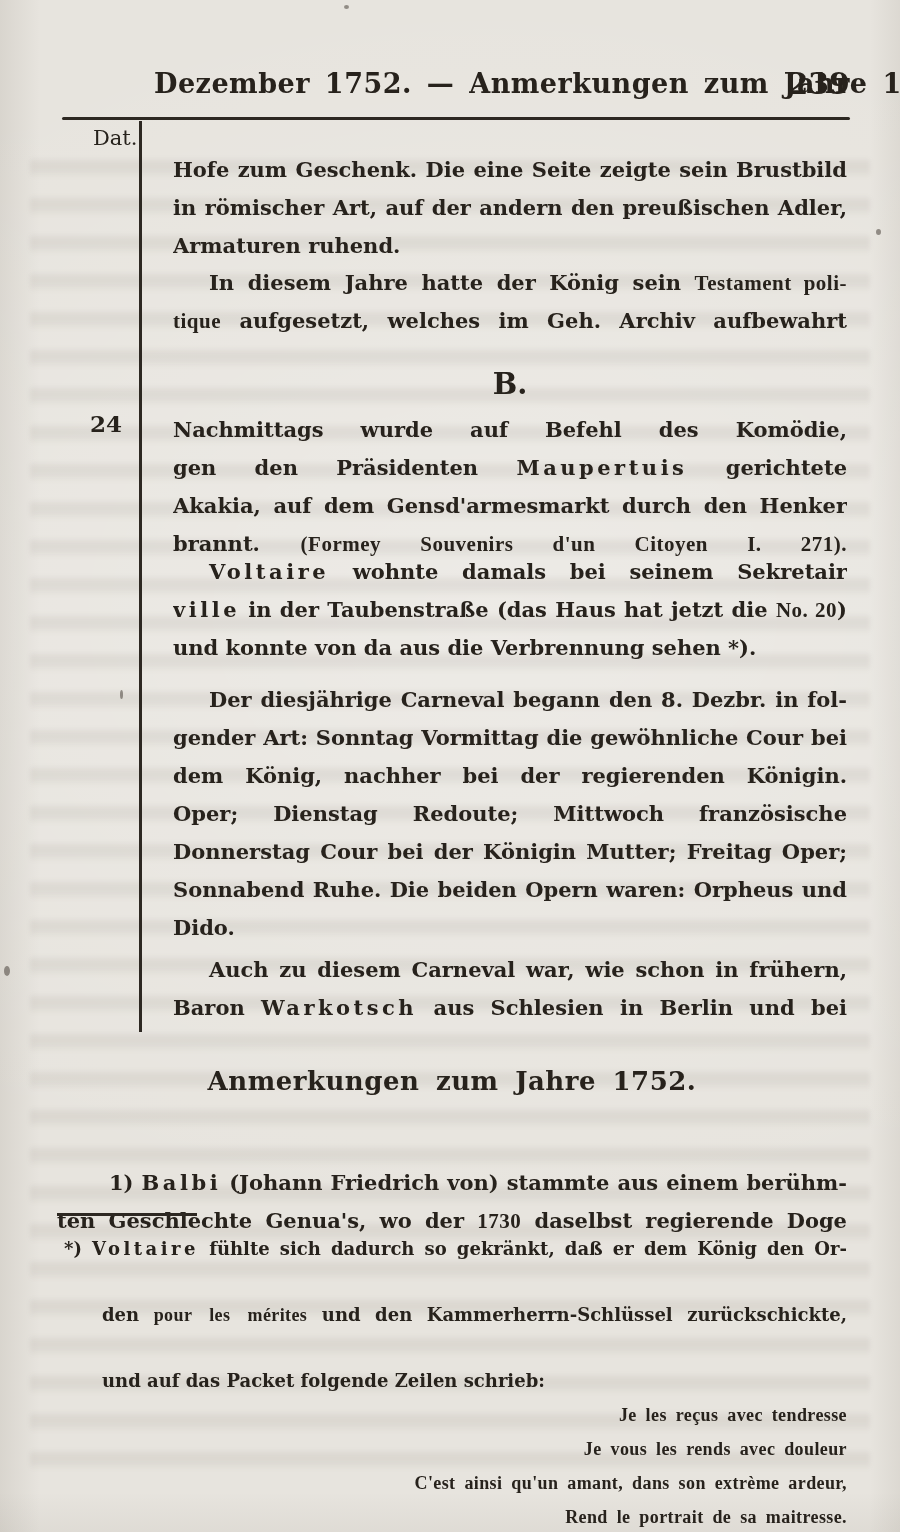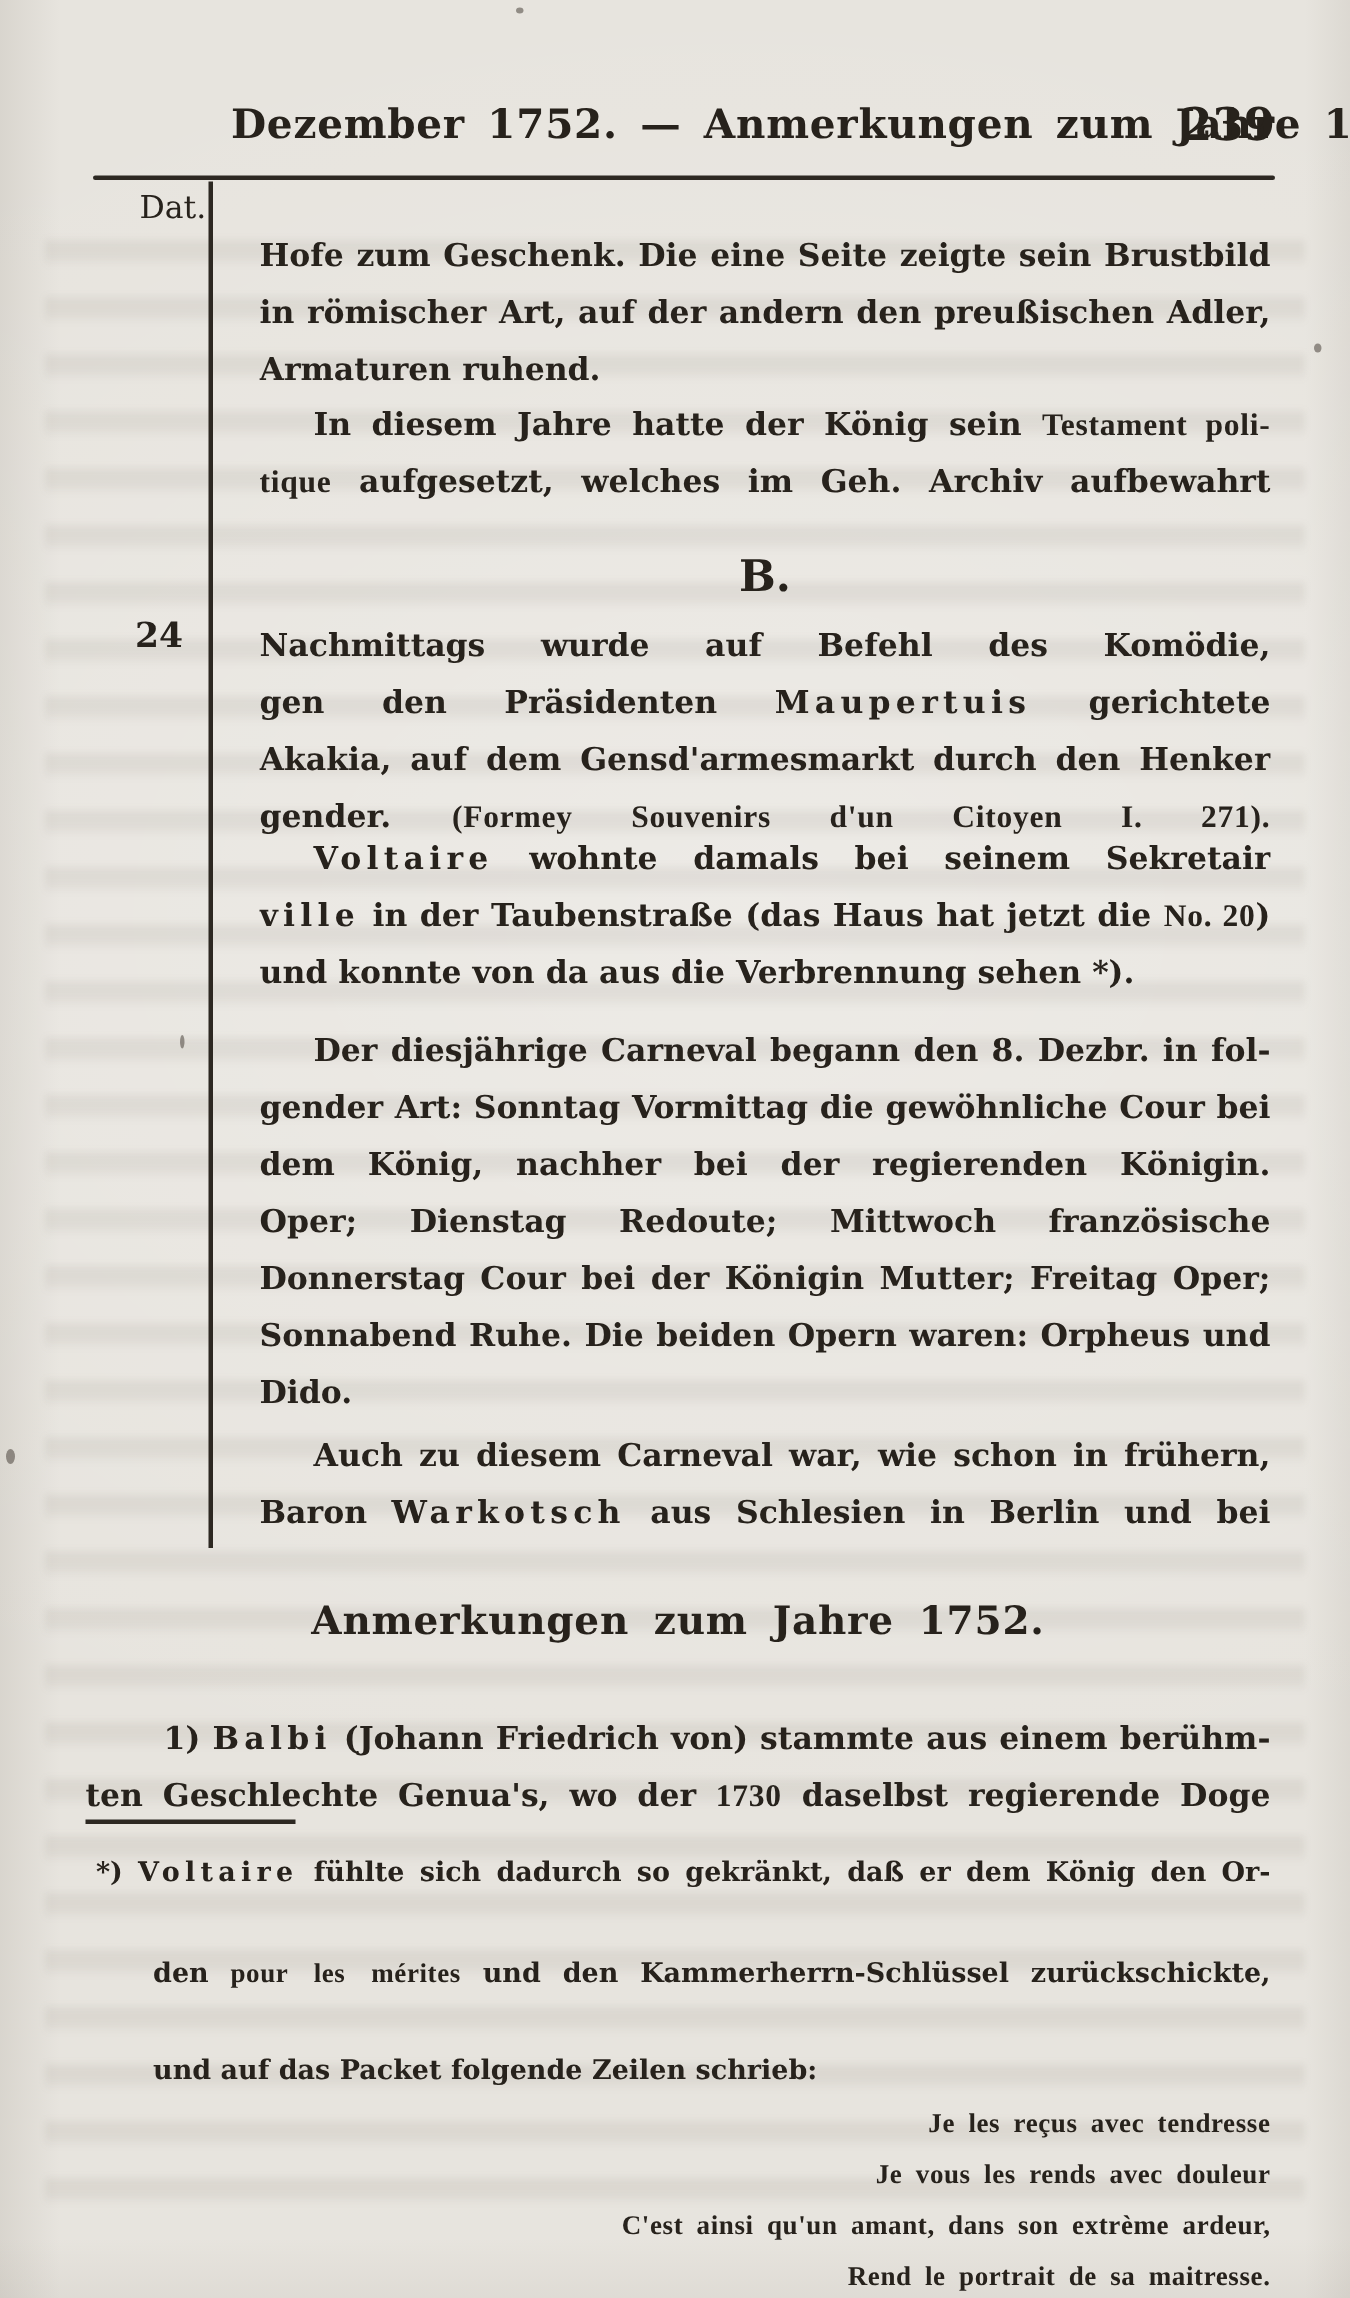--- a/index.html
+++ b/index.html
@@ -49,21 +49,21 @@
   .p1 { top:151px; left:173px; width:674px; }
   .p2 { top:264px; left:173px; width:674px; }
   .bhead { position:absolute; top:363px; left:173px; width:674px; height:42px; line-height:42px;
            text-align:center; font-size:29px; font-weight:700; }
   .p3 { top:411px; left:173px; width:674px; }
   .p4 { top:541px; left:173px; width:674px;margin-top:12px; }
   .p5 { top:681px; left:173px; width:674px; }
   .p6 { top:951px; left:173px; width:674px; }
   .nhead { position:absolute; top:1060px; left:57px; width:790px; height:42px; line-height:42px;
            text-align:center; font-size:26px; font-weight:700; word-spacing:7px; letter-spacing:0.5px; }
-  .p7 { top:1140px; left:57px; width:790px; }
+  .p7 { top:1164px; left:57px; width:790px; }
   .p7 .ln.ind1 { padding-left:52px; }
 
   .fnrule { position:absolute; top:1213px; left:57px; width:140px; height:3px; background:#2d2822; }
   .fn { top:1232px; left:64px; width:783px; }
   .fn .ln { height:34px; line-height:34px; font-size:18px; }
 
   
   .s-sp { letter-spacing:3.5px; }
   .s-a  { font-family:"Liberation Serif", serif; font-weight:700; letter-spacing:0.5px; }
   .s-r  { font-family:"Liberation Serif", serif; font-weight:700; letter-spacing:0.4px; word-spacing:4px; }
@@ -98,21 +98,21 @@
       <div class="ln just ind1"><span class="s-f">In diesem Jahre hatte der König sein </span><span class="s-a">Testament poli-</span></div>
       <div class="ln just"><span class="s-a">tique</span><span class="s-f"> aufgesetzt, welches im Geh. Archiv aufbewahrt wird.</span></div>
     </section>
 
   <h2 class="bhead">B.</h2>
 
   <section class="blk p3">
       <div class="ln just"><span class="s-f">Nachmittags wurde auf Befehl des Komödie, </span><span class="s-sp">Voltaire's</span></div>
       <div class="ln just"><span class="s-f">gen den Präsidenten </span><span class="s-sp">Maupertuis</span><span class="s-f"> gerichtete Spottschrift:</span></div>
       <div class="ln just"><span class="s-f">Akakia, auf dem Gensd'armesmarkt durch den Henker ver-</span></div>
-      <div class="ln just"><span class="s-f">gender.  </span><span class="s-a">(Formey Souvenirs d'un Citoyen I. 271).</span></div>
+      <div class="ln just"><span class="s-f">brannt.  </span><span class="s-a">(Formey Souvenirs d'un Citoyen I. 271).</span></div>
     </section>
   <section class="blk p4">
       <div class="ln just ind1"><span class="s-sp">Voltaire</span><span class="s-f"> wohnte damals bei seinem Sekretair </span></div>
       <div class="ln just"><span class="s-sp">ville</span><span class="s-f"> in der Taubenstraße (das Haus hat jetzt die </span><span class="s-a">No. 20</span><span class="s-f">)</span></div>
       <div class="ln"><span class="s-f">und konnte von da aus die Verbrennung sehen *).</span></div>
     </section>
   <section class="blk p5">
       <div class="ln just ind1"><span class="s-f">Der diesjährige Carneval begann den 8. Dezbr. in fol-</span></div>
       <div class="ln just"><span class="s-f">gender Art: Sonntag Vormittag die gewöhnliche Cour bei</span></div>
       <div class="ln just"><span class="s-f">dem König, nachher bei der regierenden Königin.  Montag</span></div>

